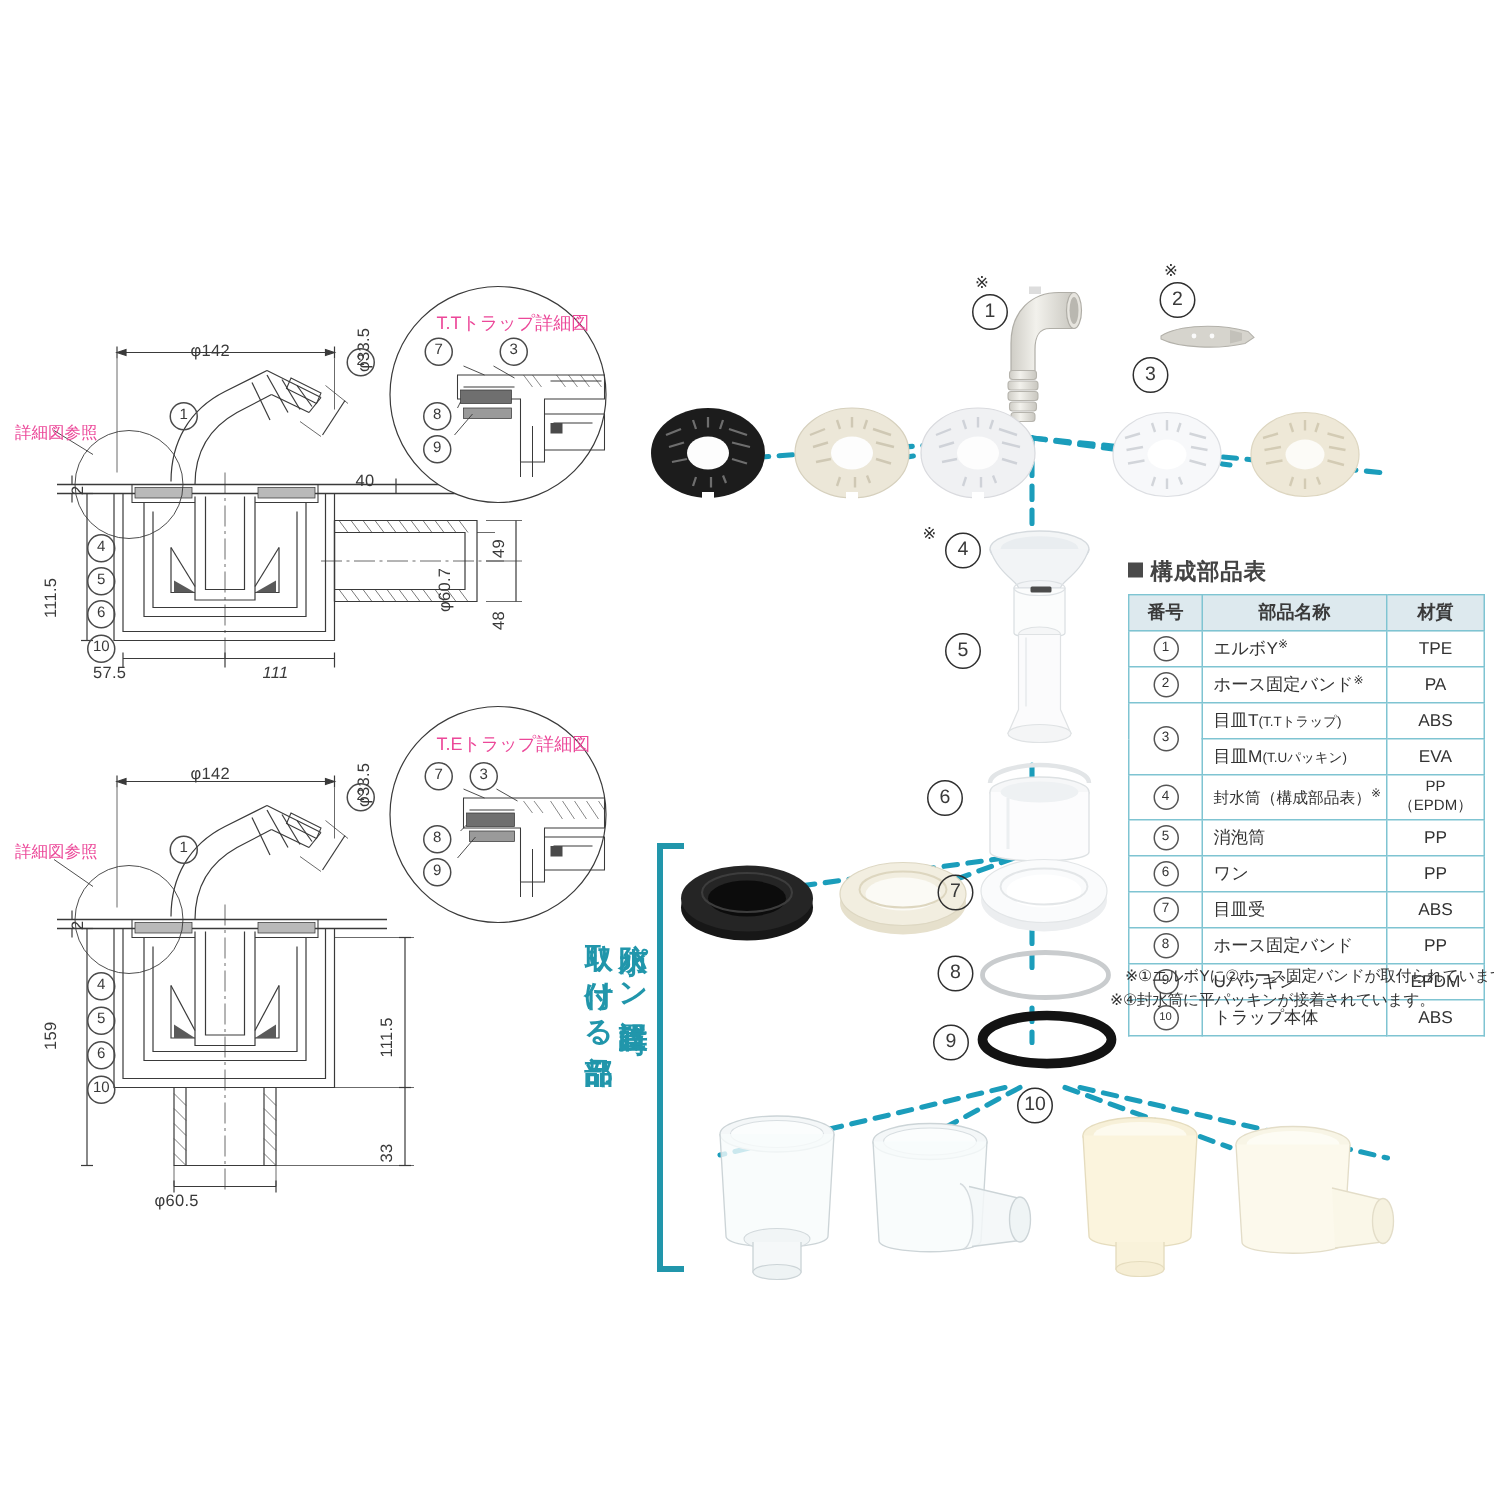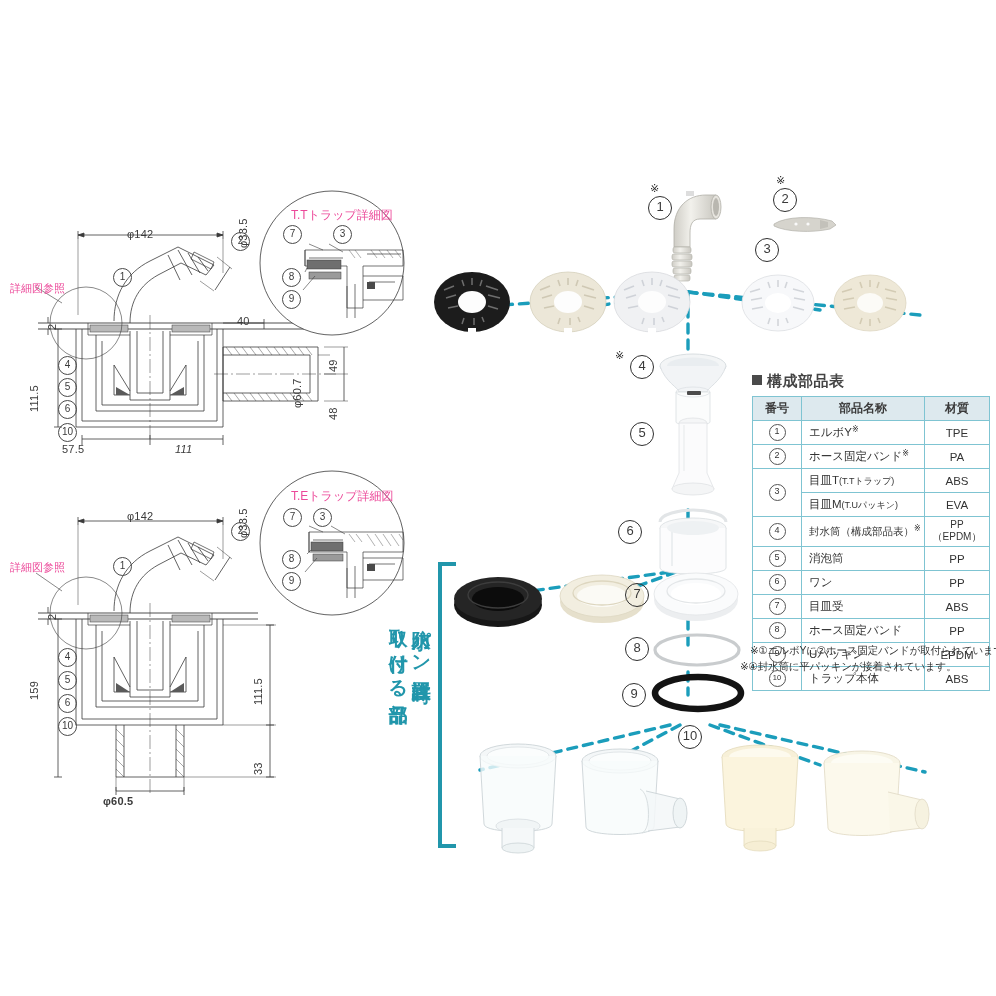--- a/index.html
+++ b/index.html
@@ -312,21 +312,21 @@
     </g>
   </svg>
 
   <div class="note" style="left:10px;top:560px;">詳細図参照</div>
   <div class="dim" style="left:127px;top:510px;">φ142</div>
   <div class="dim v" style="left:237px;top:538px;">φ33.5</div>
   <div class="dim v" style="left:46px;top:620px;">2</div>
   <div class="dim v" style="left:28px;top:700px;">159</div>
   <div class="dim v" style="left:252px;top:705px;">111.5</div>
   <div class="dim v" style="left:252px;top:775px;">33</div>
-  <div class="dim" style="left:103px;top:795px;font-weight:bold;">φ60.5</div>
+  <div class="dim" style="left:103px;top:795px;">φ60.5</div>
 
   <div class="cnum" style="left:113px;top:557px;">1</div>
   <div class="cnum" style="left:231px;top:522px;">2</div>
   <div class="cnum" style="left:58px;top:648px;">4</div>
   <div class="cnum" style="left:58px;top:671px;">5</div>
   <div class="cnum" style="left:58px;top:694px;">6</div>
   <div class="cnum" style="left:58px;top:717px;">10</div>
 
   <svg class="dwg" style="left:243px;top:468px;" width="178" height="150" viewBox="0 0 178 150">
     <circle cx="89" cy="75" r="72" fill="#fff" stroke="#3a3a3a" stroke-width="0.8"></circle>

